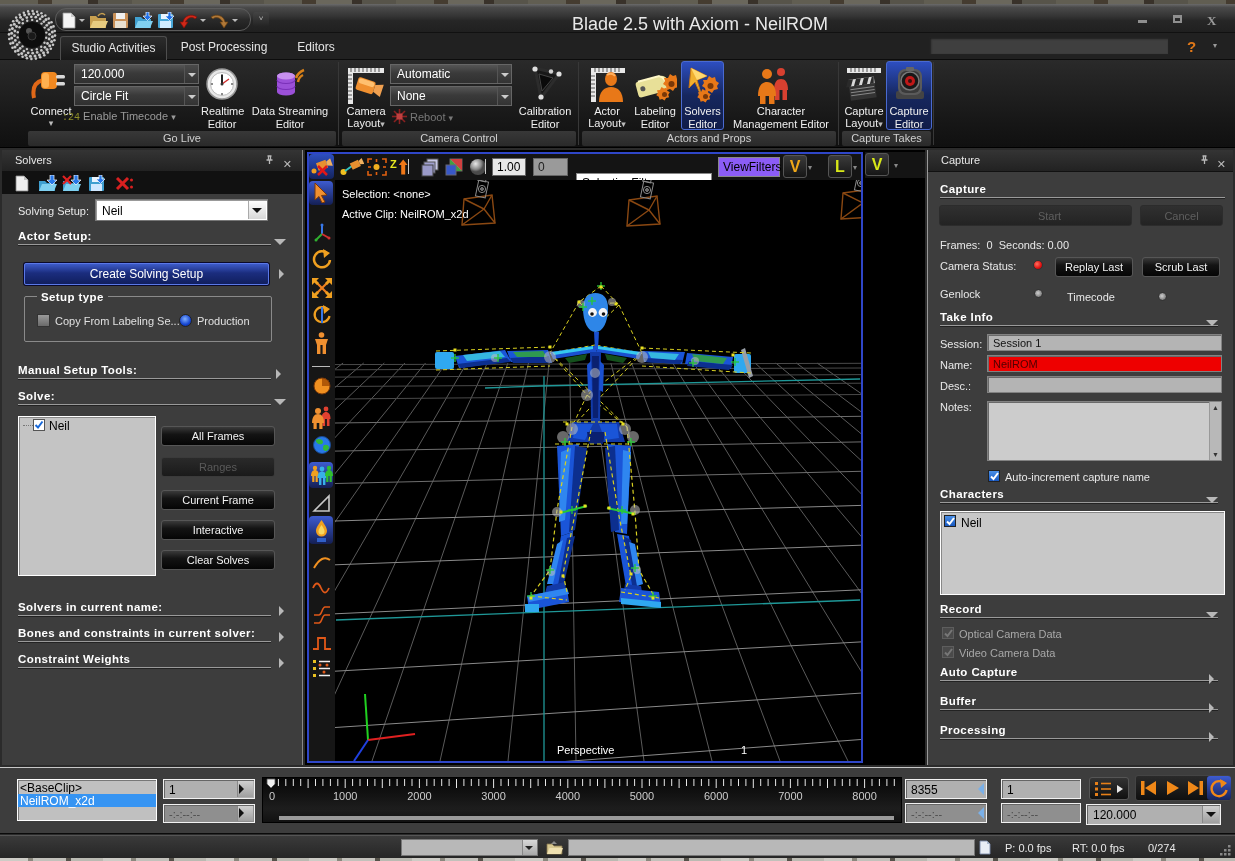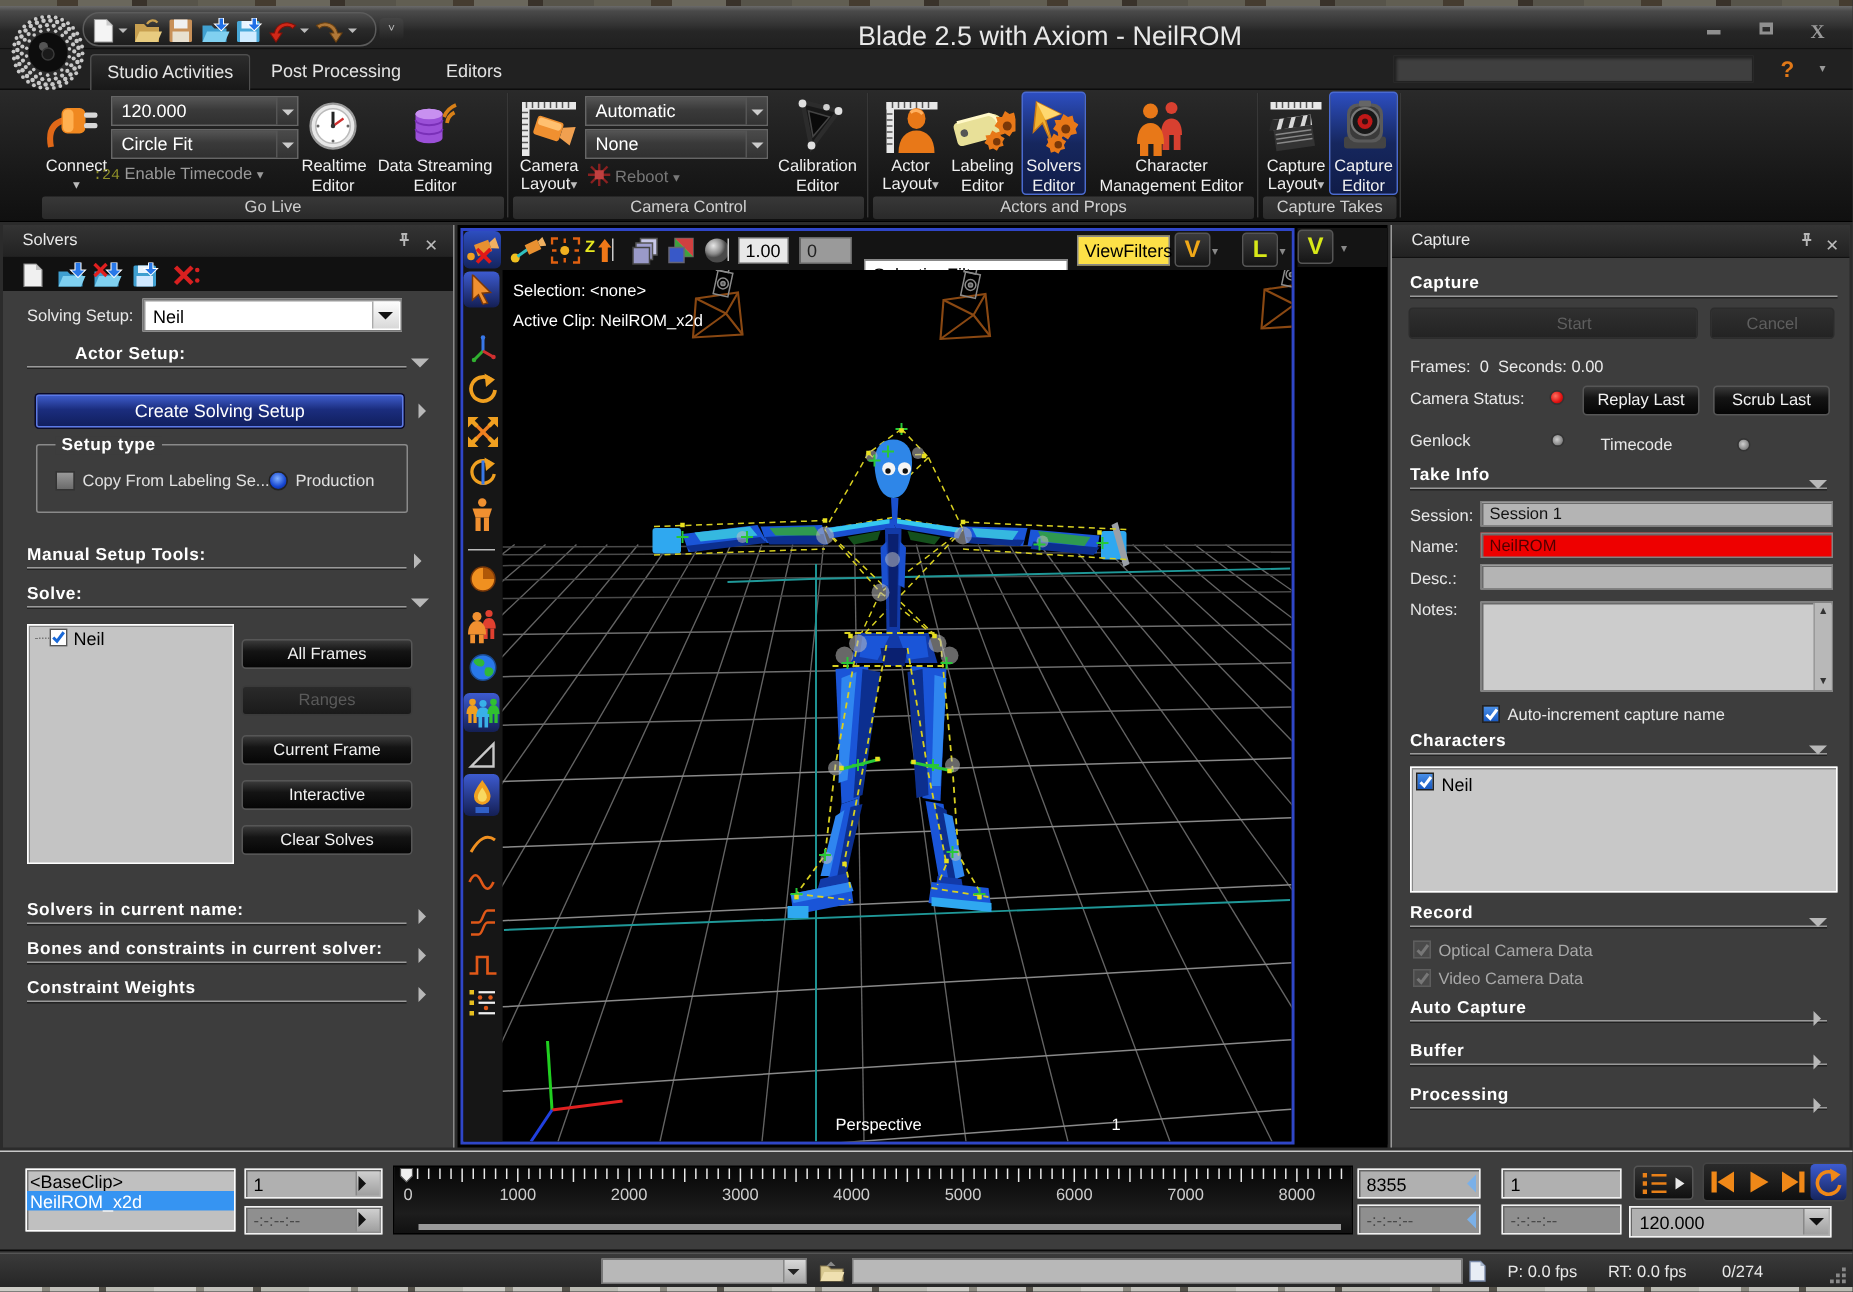--- a/index.html
+++ b/index.html
@@ -539,21 +539,21 @@
         </g>
       </svg>
     </div>
 
     <div class="abs" style="left:16px; top:55px; color:#e8e8e8;">Solving Setup:</div>
     <div class="abs" style="left:93px; top:49px; width:173px; height:22px; background:#fff; border:1px solid #777; box-shadow:inset 1px 1px 0 #999;">
       <span style="position:absolute; left:6px; top:4px; color:#000; font-size:12px;">Neil</span>
       <span style="position:absolute; right:1px; top:1px; width:18px; height:18px; background:linear-gradient(#fdfdfd,#d8d8d8); border-left:1px solid #aaa;"></span>
       <span style="position:absolute; right:5px; top:8px; border:5px solid transparent; border-top-color:#111;"></span>
     </div>
-    <div class="phdr" style="left:16px; top:80px;margin-left:32px;">Actor Setup:</div>
+    <div class="phdr" style="left:16px; top:80px;">Actor Setup:</div>
     <div class="pline" style="left:16px; top:94px; width:253px;"></div>
     <div class="tri-d abs" style="left:272px; top:89px;"></div>
     <div class="abs" style="left:22px; top:113px; width:245px; height:22px; border-radius:2px;
          background:linear-gradient(#3d5bc8,#1b2d7e 45%,#111f5e); border:1px solid #5a78e8; box-shadow:0 0 0 1px #0a0a2a;
          color:#fff; text-align:center; line-height:21px; font-size:12px;">Create Solving Setup</div>
     <div class="tri-r abs" style="left:277px; top:119px;"></div>
     <div class="abs" style="left:22px; top:146px; width:248px; height:46px; border:1px solid #8a8a8a; border-radius:2px;">
       <span class="phdr" style="left:12px; top:-6px; background:#3d3d3d; padding:0 4px;">Setup type</span>
       <span class="abs" style="left:12px; top:17px; width:13px; height:13px; background:linear-gradient(#9a9a9a,#6a6a6a); border:1px solid #333;"></span>
       <span class="abs" style="left:30px; top:18px; color:#e0e0e0;">Copy From Labeling Se...</span>
@@ -649,21 +649,21 @@
                 <stop offset="1" stop-color="#4a4a4a"></stop>
               </radialGradient>
             </defs>
         </svg>
         <div class="abs" style="left:176px; top:5px; width:1px; height:15px; background:#ccc;"></div>
         <div class="abs" style="left:183px; top:4px; width:34px; height:18px; background:#e8e8e8; border:1px solid #666; color:#000; font-size:12px; line-height:17px; padding-left:4px;">1.00</div>
         <div class="abs" style="left:224px; top:4px; width:35px; height:18px; background:#9a9a9a; border:1px solid #666; color:#222; font-size:12px; line-height:17px; padding-left:4px;">0</div>
         <div class="abs" style="left:267px; top:3px; width:136px; height:20px; background:#fff; border:1px solid #888; color:#000; font-size:12px; line-height:19px; padding-left:5px;margin-top:16px;">SelectionFilters
           <span style="position:absolute; right:4px; top:7px; border:5px solid transparent; border-top-color:#000;"></span>
         </div>
-        <div class="abs" style="left:409px; top:3px; width:62px; height:20px; background:#fde047; border:1px solid #888; color:#000; font-size:12px; line-height:19px; padding-left:4px;">ViewFilters</div>
+        <div class="abs" style="left:409px; top:3px; width:62px; height:20px; background:#8b5cf6; border:1px solid #888; color:#000; font-size:12px; line-height:19px; padding-left:4px;">ViewFilters</div>
         <div class="abs" style="left:474px; top:1px; width:24px; height:23px; background:linear-gradient(#3a3a3a,#161616); border:1px solid #555; border-radius:3px; color:#f0a818; font-size:16px; font-weight:bold; text-align:center; line-height:21px;">V</div>
         <div class="abs" style="left:499px; top:9px; font-size:8px; color:#888;">▾</div>
         <div class="abs" style="left:519px; top:1px; width:24px; height:23px; background:linear-gradient(#3a3a3a,#161616); border:1px solid #555; border-radius:3px; color:#d8e818; font-size:16px; font-weight:bold; text-align:center; line-height:21px;">L</div>
         <div class="abs" style="left:544px; top:9px; font-size:8px; color:#888;">▾</div>
       </div>
 
       <div class="abs" style="left:0; top:26px; width:26px; height:581px; background:#161616;" id="vtools">
         <div class="abs" style="left:0px; top:1px; width:24px; height:24px; border-radius:4px; background:linear-gradient(#3d5bd0,#141f54);"></div>
         <svg class="abs" style="left:4px; top:3px;" width="17" height="20" viewBox="0 0 17 20">
           <path d="M2 0 L14 12 L8.5 12.5 L12 19 L9 20 L6 13.5 L2 17 Z" fill="#f09030" stroke="#7a3808" stroke-width="1"></path>

